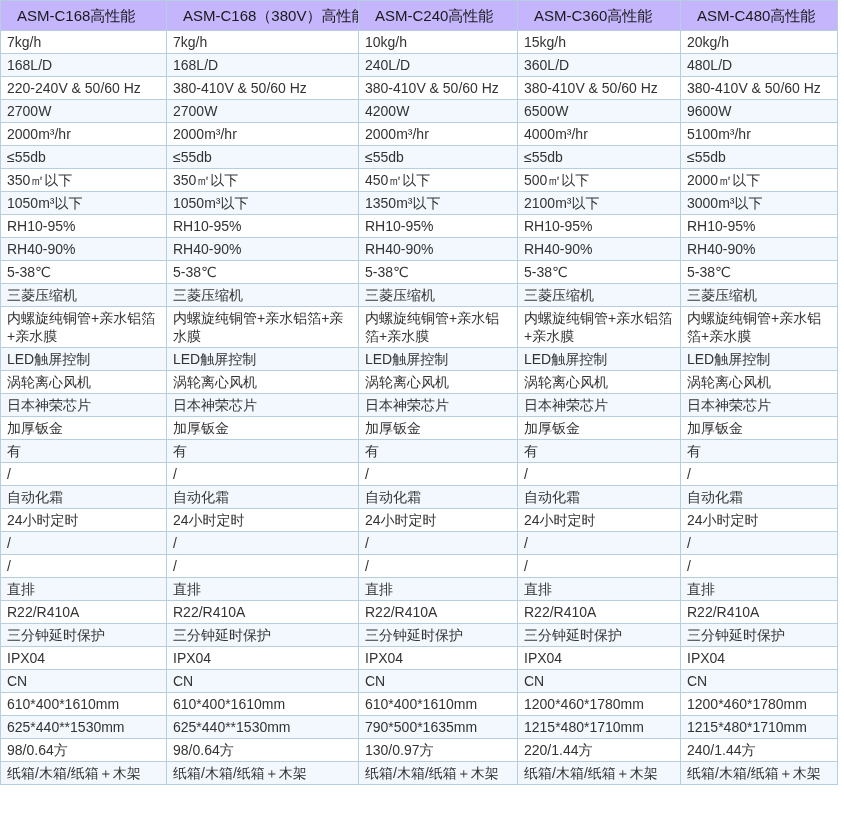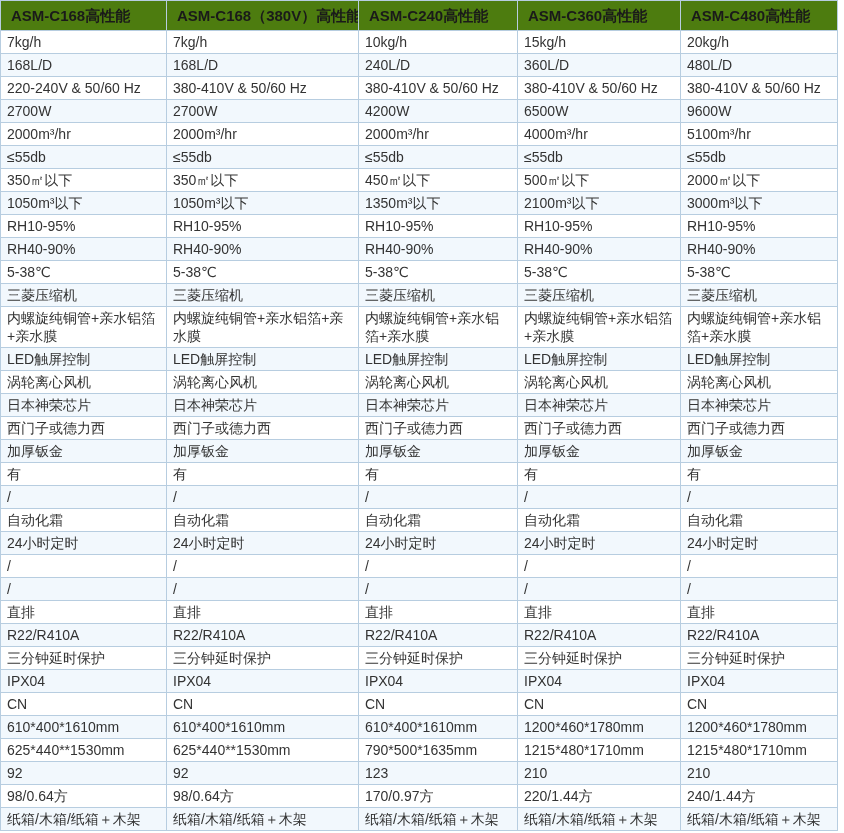--- a/index.html
+++ b/index.html
@@ -28,25 +28,25 @@
 
   table.spec-table th,
   table.spec-table td {
     border: 1px solid #b7cde0;
     text-align: left;
     vertical-align: middle;
     overflow: hidden;
     word-break: break-all;
   }
   table.spec-table th {
-    background: #4d7c0f;
+    background: #c4b5fd;
     color: #1a1a1a;
     font-size: 15px;
-    font-weight: bold;
-    padding: 5px 5px 5px 10px;
+    font-weight: normal;
+    padding: 5px 5px 5px 16px;
     height: 19px;
     line-height: 19px;
     white-space: nowrap;
   }
   table.spec-table td {
     background: #ffffff;
     color: #333333;
     font-size: 14px;
     font-weight: normal;
     padding: 2px 5px 2px 6px;
@@ -184,27 +184,20 @@
           <td>涡轮离心风机</td>
         </tr>
         <tr>
           <td>日本神荣芯片</td>
           <td>日本神荣芯片</td>
           <td>日本神荣芯片</td>
           <td>日本神荣芯片</td>
           <td>日本神荣芯片</td>
         </tr>
         <tr>
-          <td>西门子或德力西</td>
-          <td>西门子或德力西</td>
-          <td>西门子或德力西</td>
-          <td>西门子或德力西</td>
-          <td>西门子或德力西</td>
-        </tr>
-        <tr>
           <td>加厚钣金</td>
           <td>加厚钣金</td>
           <td>加厚钣金</td>
           <td>加厚钣金</td>
           <td>加厚钣金</td>
         </tr>
         <tr>
           <td>有</td>
           <td>有</td>
           <td>有</td>
@@ -289,30 +282,23 @@
           <td>1200*460*1780mm</td>
         </tr>
         <tr>
           <td>625*440**1530mm</td>
           <td>625*440**1530mm</td>
           <td>790*500*1635mm</td>
           <td>1215*480*1710mm</td>
           <td>1215*480*1710mm</td>
         </tr>
         <tr>
-          <td>92</td>
-          <td>92</td>
-          <td>123</td>
-          <td>210</td>
-          <td>210</td>
-        </tr>
-        <tr>
           <td>98/0.64方</td>
           <td>98/0.64方</td>
-          <td>170/0.97方</td>
+          <td>130/0.97方</td>
           <td>220/1.44方</td>
           <td>240/1.44方</td>
         </tr>
         <tr>
           <td>纸箱/木箱/纸箱＋木架</td>
           <td>纸箱/木箱/纸箱＋木架</td>
           <td>纸箱/木箱/纸箱＋木架</td>
           <td>纸箱/木箱/纸箱＋木架</td>
           <td>纸箱/木箱/纸箱＋木架</td>
         </tr>

